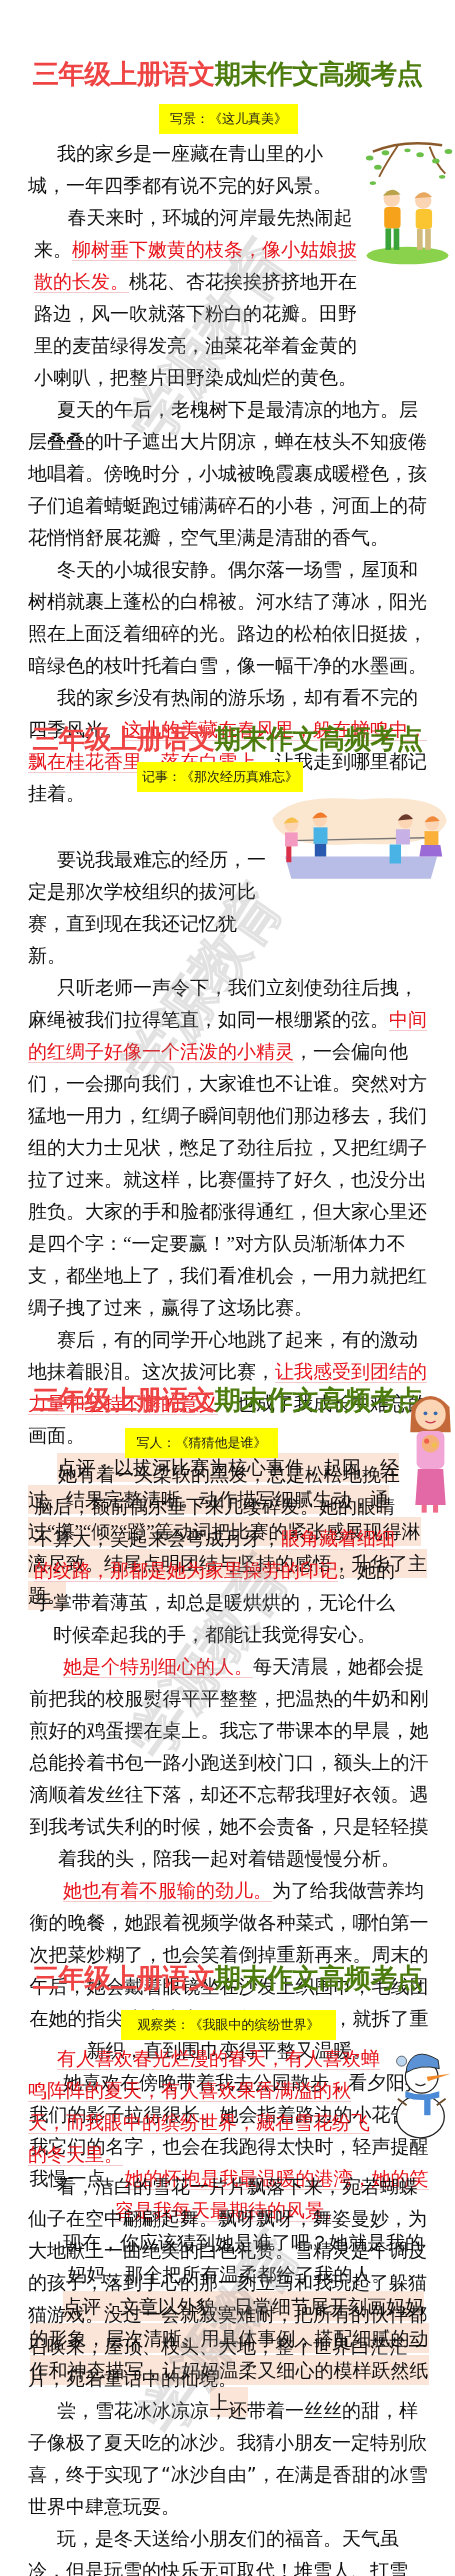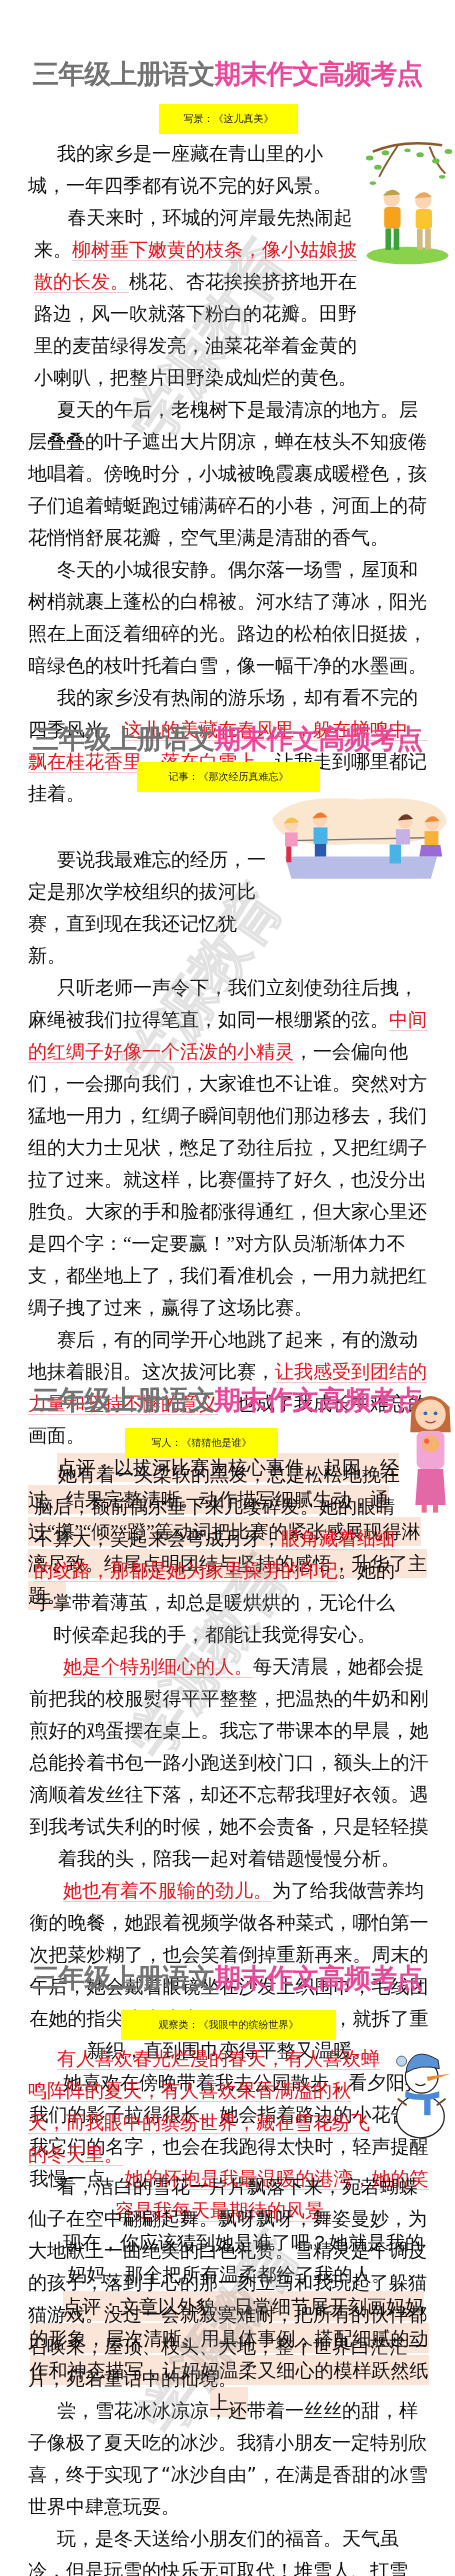--- a/index.html
+++ b/index.html
@@ -12,26 +12,26 @@
     font-family: "DejaVu Sans", "Liberation Sans", sans-serif;
     color: #111111;
   }
   .section { position: absolute; left: 0; width: 455px; }
   .main-title {
     position: absolute; left: 0; width: 455px; text-align: center;
     font-size: 26.6px; font-weight: bold; letter-spacing: -0.6px;
     font-family: "DejaVu Sans", sans-serif;
     white-space: nowrap;
   }
-  .main-title .black { color: #737373; }
-  .main-title .blue { color: #ec4899; }
+  .main-title .black { color: #ef4444; }
+  .main-title .blue { color: #4d7c0f; }
   .badge {
     position: absolute; background: #ffff00; color: #1a1a1a;
     font-family: "DejaVu Serif", "Liberation Serif", serif;
-    font-size: 10px; height: 30px; line-height: 30px;
+    font-size: 13px; height: 30px; line-height: 30px;
     padding: 0 2.5px; white-space: nowrap; text-align: center;
   }
   .body-text {
     position: absolute; left: 28px; width: 402px;
     font-size: 19px; line-height: 32px;
   }
   .body-text p { text-indent: 29px; }
   .hl { color: #e8141c; border-bottom: 0.6px solid #f3c9cc; }
   .comment {
     display: inline;
@@ -98,21 +98,21 @@
     <p><span>冬天的小城很安静。偶尔落一场雪，屋顶和树梢就裹上蓬松的白棉被。河水结了薄冰，阳光照在上面泛着细碎的光。路边的松柏依旧挺拔，暗绿色的枝叶托着白雪，像一幅干净的水墨画。</span></p>
     <p><span>我的家乡没有热闹的游乐场，却有看不完的四季风光。</span><span class="hl">这儿的美藏在春风里，躲在蝉鸣中，飘在桂花香里，落在白雪上</span><span>，让我走到哪里都记挂着。</span></p>
   </div>
   <div class="watermark" style="left:95px;top:304px;">学源教育</div>
 </div>
 
 <div class="section" style="top:632px;height:632px;">
   <div class="main-title" style="top:89px;">
     <span class="black">三年级上册语文</span><span class="blue">期末作文高频考点</span>
   </div>
-  <div class="badge" style="left:137px;top:130px;width:183px;">记事：《那次经历真难忘》</div>
+  <div class="badge" style="left:137px;top:130px;width:166px;">记事：《那次经历真难忘》</div>
 
   <div class="illus" style="left:266px;top:161px;width:187px;height:89px;">
     <svg width="187" height="89" viewBox="0 0 295 140">
       <path d="M10 40 Q40 0 150 10 Q280 0 285 45 Q270 85 150 80 Q20 90 10 40 Z" fill="#fbe6cf"></path>
       <path d="M30 100 L270 100 L260 135 L40 135 Z" fill="#b7bde6"></path>
       <line x1="40" y1="75" x2="270" y2="70" stroke="#777" stroke-width="2"></line>
       <circle cx="40" cy="50" r="11" fill="#fcd5b5"></circle>
         <path d="M28 48 Q40 30 52 46" fill="#f6c04a"></path>
       <rect x="30" y="62" width="20" height="22" fill="#f49ac0"></rect>
         <rect x="32" y="84" width="8" height="25" fill="#d9304a"></rect>

